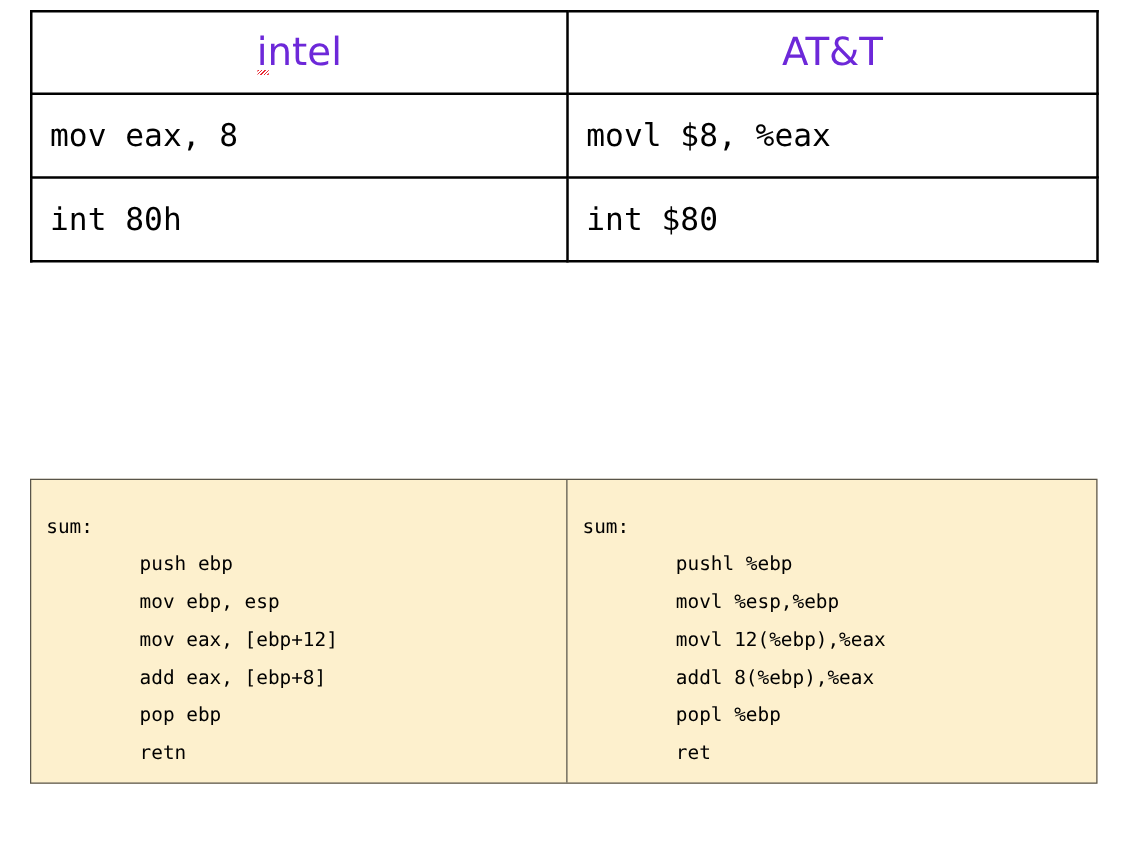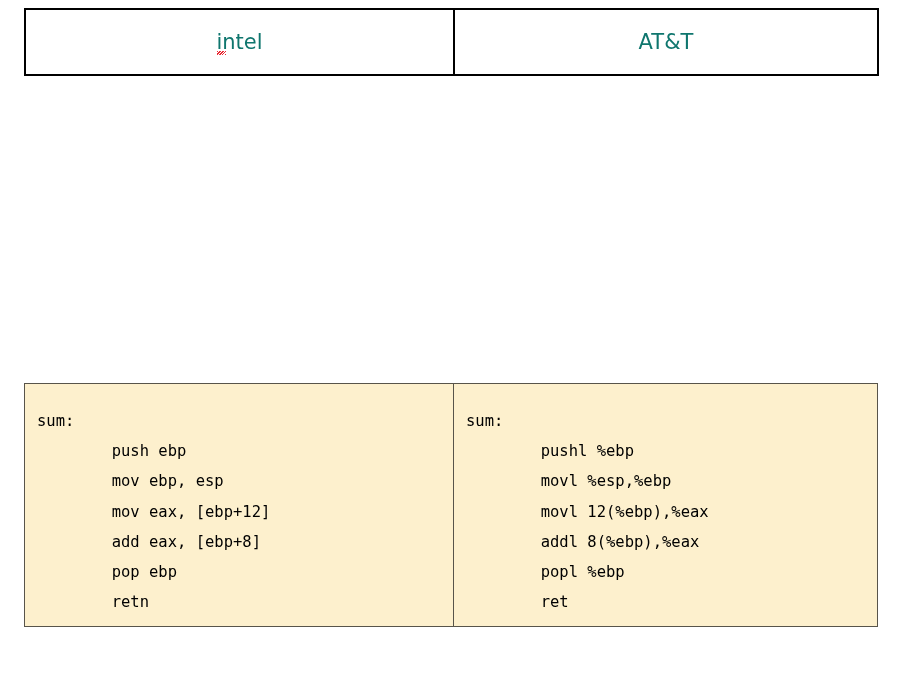--- a/index.html
+++ b/index.html
@@ -34,22 +34,22 @@
   }
   .col-left  { width: 429px; }
   .col-right { width: 424px; }
 
   .syntax-table th {
     height: 64px;
     text-align: center;
     vertical-align: middle;
     font-weight: normal;
     font-family: "DejaVu Sans", sans-serif;
-    font-size: 21px;
-    color: #0f766e;
+    font-size: 31px;
+    color: #6d28d9;
     line-height: 1;
   }
   .hdr-inner {
     display: inline-block;
     position: relative;
     white-space: nowrap;
   }
   
   .misspelled::after {
     content: "";
@@ -123,20 +123,28 @@
     <tr>
       <th>
         <span class="hdr-inner misspelled">intel</span>
       </th>
       <th>
         <span class="hdr-inner">AT&amp;T</span>
       </th>
     </tr>
   </thead>
   <tbody>
+    <tr>
+      <td>mov eax, 8</td>
+      <td>movl $8, %eax</td>
+    </tr>
+    <tr>
+      <td>int 80h</td>
+      <td>int $80</td>
+    </tr>
   </tbody>
 </table>
 
 <div class="code-panel">
   <div class="code-col code-col-left">
     <pre class="code-block">sum:
         push ebp
         mov ebp, esp
         mov eax, [ebp+12]
         add eax, [ebp+8]

